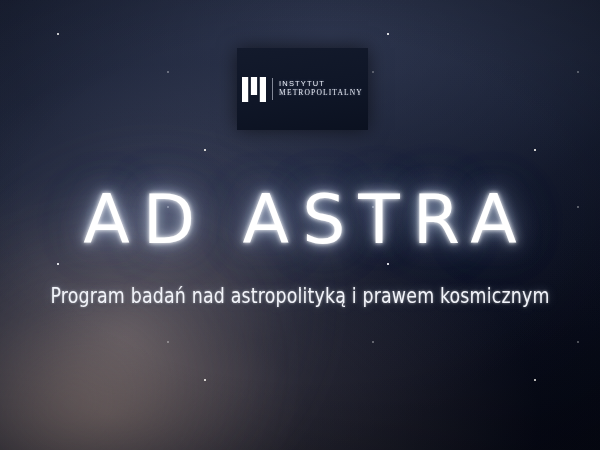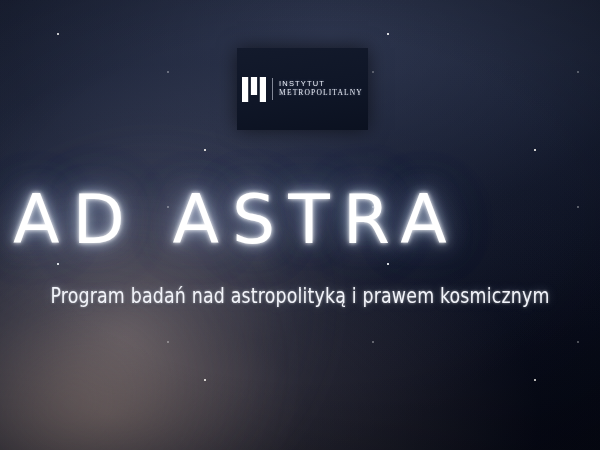--- a/index.html
+++ b/index.html
@@ -165,20 +165,21 @@
   }
   .logo-words .line-1 { font-size: 7.5px; }
   .logo-words .line-2 { font-size: 7.5px; font-family: Liberation Serif, serif; }
 
   
   .headline {
     position: absolute;
     left: 0;
     right: 0;
     top: 186px;
+    text-align: center;
     color: #ffffff;
     font-family: "DejaVu Sans", sans-serif;
     font-size: 68px;
     font-weight: 400;
     letter-spacing: 13px;
     text-indent: 13px;
     line-height: 1;
     text-shadow:
       0 0 4px rgba(255,255,255,0.95),
       0 0 12px rgba(226,238,255,0.80),

